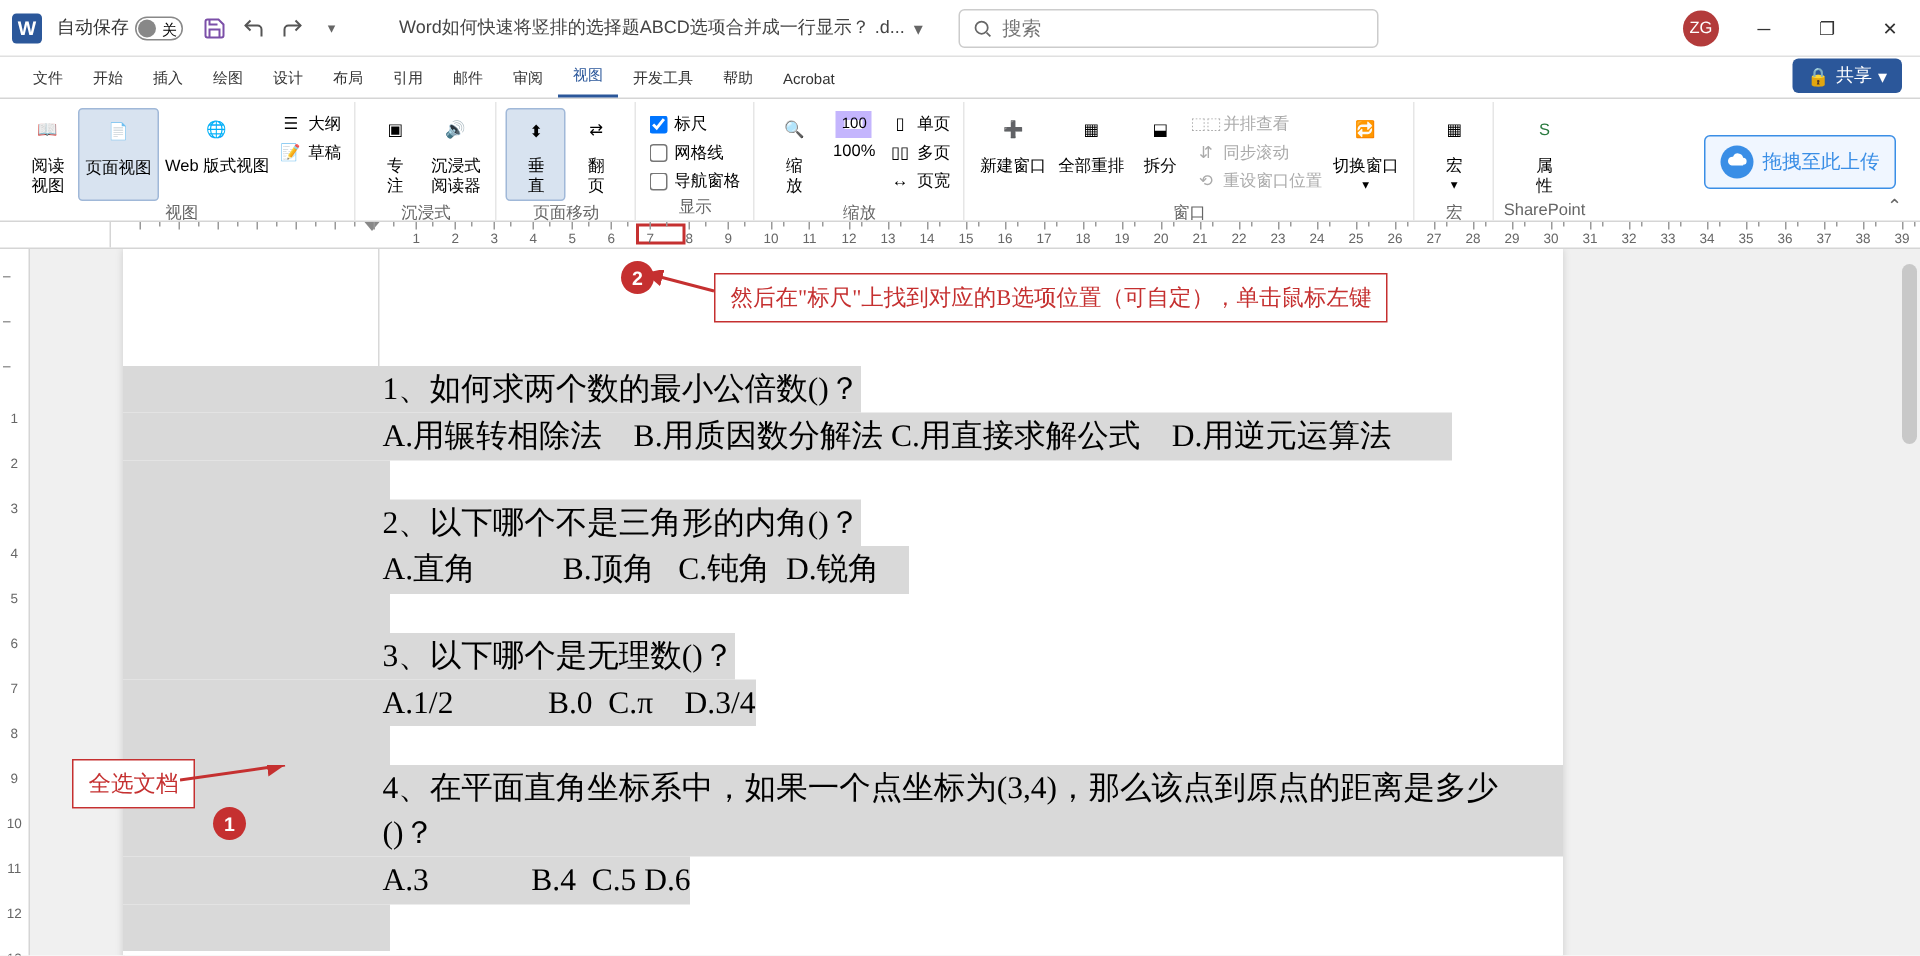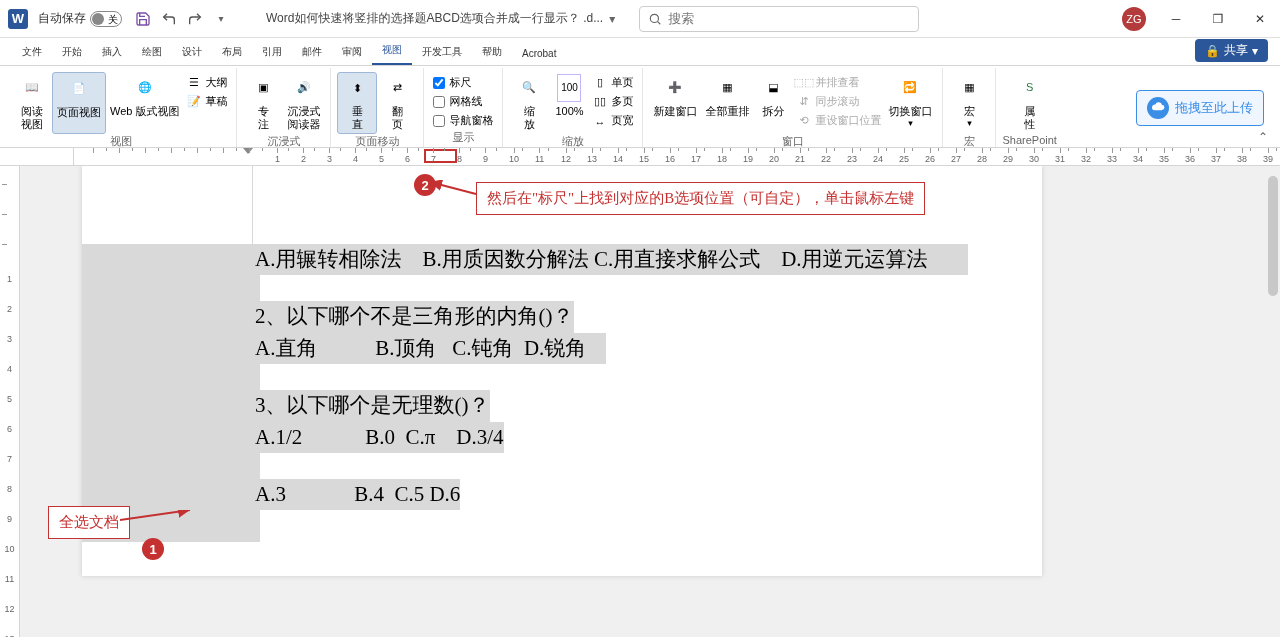--- a/index.html
+++ b/index.html
@@ -224,21 +224,21 @@
   </div>
 
   <div class="group">
     <div class="group-body">
       <div class="rbtn big">
           <div class="ico">🔍</div>
           <span style="white-space:pre">缩
 放</span>
         </div>
       <div class="rbtn big">
-          <div class="ico" style="border:1px solid #c4b5fd;font-size:10px;width:24px;height:28px">100</div>
+          <div class="ico" style="border:6px solid #c4b5fd;font-size:10px;width:24px;height:18px">100</div>
           <span>100%</span>
         </div>
       <div class="small-list">
         <div class="small-item">
             <span class="small-ico">▯</span>
             <span>单页</span>
           </div>
         <div class="small-item">
             <span class="small-ico">▯▯</span>
             <span>多页</span>
@@ -669,28 +669,30 @@
       <div class="vtick" style="top: 348px;">9</div>
       <div class="vtick" style="top: 378px;">10</div>
       <div class="vtick" style="top: 408px;">11</div>
       <div class="vtick" style="top: 438px;">12</div>
       <div class="vtick" style="top: 468px;">13</div>
     </div>
   <div class="page-wrap">
     <div class="page">
       <div class="margin-guide"></div>
       <div class="page-inner">
+        <div><span class="qline hl">1、如何求两个数的最小公倍数()？</span></div>
         <div><span class="qline hl" style="white-space:pre;padding-right:40px">A.用辗转相除法    B.用质因数分解法 C.用直接求解公式    D.用逆元运算法</span></div>
         <div class="spacer"><span class="qline hl" style="padding-right:0">&nbsp;</span></div>
         <div><span class="qline hl">2、以下哪个不是三角形的内角()？</span></div>
         <div><span class="qline hl" style="white-space:pre;padding-right:20px">A.直角           B.顶角   C.钝角  D.锐角</span></div>
         <div class="spacer"><span class="qline hl" style="padding-right:0">&nbsp;</span></div>
         <div><span class="qline hl">3、以下哪个是无理数()？</span></div>
         <div><span class="qline hl" style="white-space:pre">A.1/2            B.0  C.π    D.3/4</span></div>
         <div class="spacer"><span class="qline hl" style="padding-right:0">&nbsp;</span></div>
+        <div><span class="qline hl" style="padding-right:20px">4、在平面直角坐标系中，如果一个点坐标为(3,4)，那么该点到原点的距离是多少()？</span></div>
         <div><span class="qline hl" style="white-space:pre">A.3             B.4  C.5 D.6</span></div>
         <div class="spacer"><span class="qline hl" style="padding-right:0">&nbsp;</span></div>
       </div>
     </div>
 
     <div class="anno-box" style="left:28px;top:340px">全选文档</div>
     <div class="anno-badge" style="left:122px;top:372px">1</div>
     <svg class="anno-arrow" style="left:100px;top:344px" width="80" height="40">
         <defs>
           <marker id="ah1" markerWidth="8" markerHeight="8" refX="6" refY="3" orient="auto">

